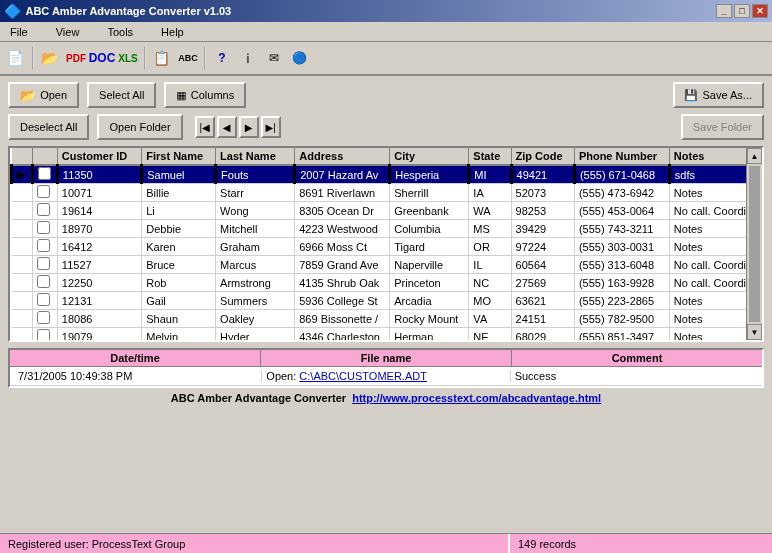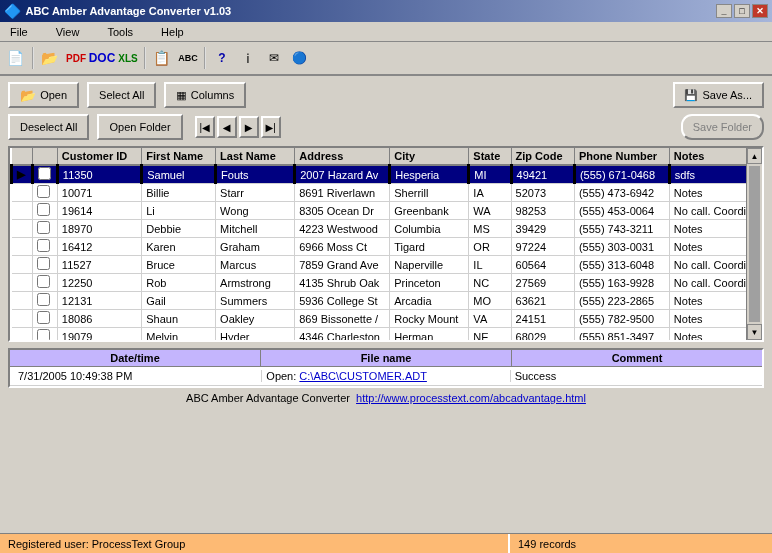--- a/index.html
+++ b/index.html
@@ -185,21 +185,21 @@
     
     .log-section {
       margin-top: 6px;
       border: 2px solid;
       border-color: #808080 #ffffff #ffffff #808080;
       background: #d4d0c8;
     }
     .log-header {
       display: flex;
       border-bottom: 1px solid #808080;
-      background: #c4b5fd;
+      background: #f9a8d4;
     }
     .log-col {
       padding: 2px 8px;
       font-weight: bold;
       font-size: 11px;
       flex: 1;
       text-align: center;
       border-right: 1px solid #808080;
     }
     .log-col:last-child { border-right: none; }
@@ -216,30 +216,31 @@
       border-right: 1px solid #d0d0d0;
     }
     .log-cell:last-child { border-right: none; }
     .log-link { color: #0000cc; text-decoration: underline; cursor: pointer; }
 
     
     .footer-info {
       text-align: center;
       padding: 4px 0;
       font-size: 11px;
+      font-weight: bold;
     }
 
     
     .status-bar {
       position: absolute;
       bottom: 0;
       left: 0;
       right: 0;
       height: 20px;
-      background: #fdba74;
+      background: #f9a8d4;
       border-top: 1px solid #808080;
       display: flex;
       align-items: center;
     }
     .status-cell {
       padding: 0 8px;
       border-right: 2px solid;
       border-color: #808080 #ffffff #ffffff #808080;
       height: 100%;
       display: flex; align-items: center;
@@ -315,21 +316,21 @@
     <button class="win-btn">
       <span>Open Folder</span>
     </button>
     <div class="nav-controls">
       <div class="nav-btn">|◀</div>
       <div class="nav-btn">◀</div>
       <div class="nav-btn">▶</div>
       <div class="nav-btn">▶|</div>
     </div>
     <div style="flex:1"></div>
-    <button class="win-btn disabled" style="color:#808080;border-radius:11px;">
+    <button class="win-btn disabled" style="color:#808080;">
       <span>Save Folder</span>
     </button>
   </div>
 
   <div class="table-container">
     <table>
       <thead>
         <tr>
           <th style="width:14px;"></th>
           <th style="width:18px;"></th>

